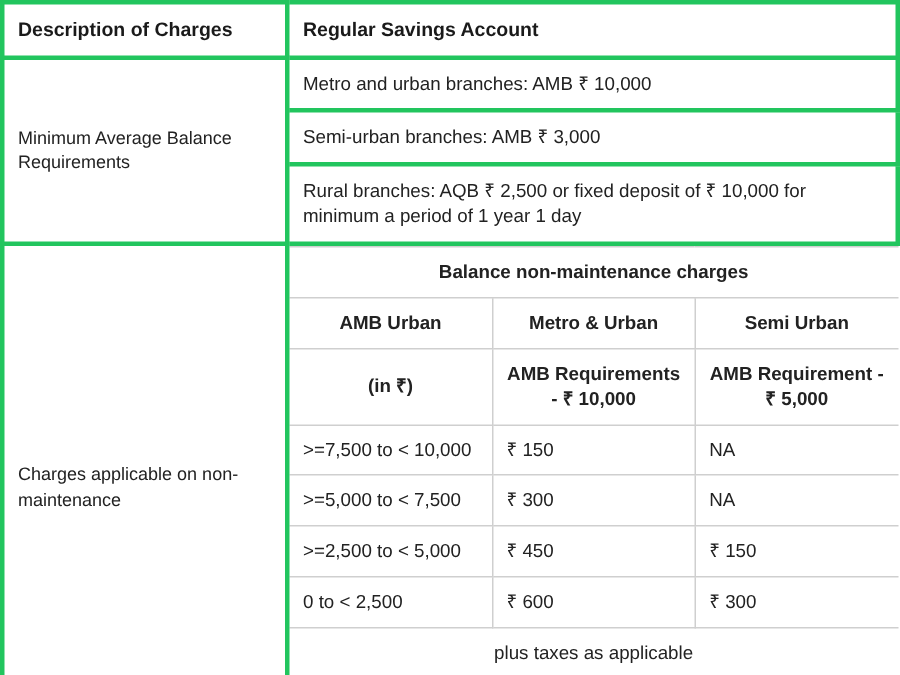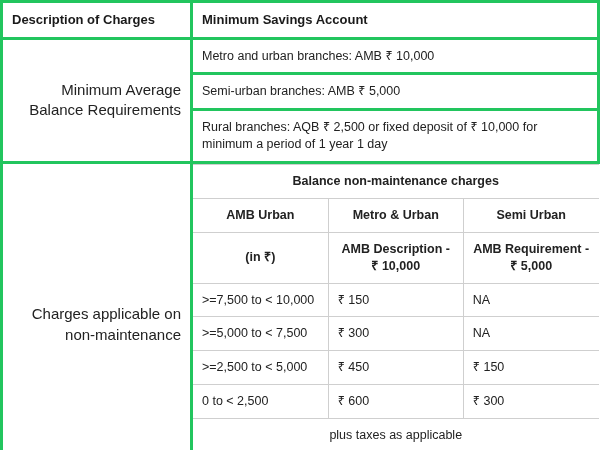--- a/index.html
+++ b/index.html
@@ -43,23 +43,23 @@
   }
   .desc-col {
     width: 190px;
   }
   .left {
     text-align: left;
   }
   .center {
   }
   .rowlabel {
-    text-align: right;
+    text-align: left;
     vertical-align: middle;
-    font-size: 15px;
+    font-size: 12px;
     margin-left: 40px;
   }
   .nested-wrap {
     padding: 0 !important;
     border: none !important;
   }
   table.inner {
     width: 100%;
     border-collapse: collapse;
     table-layout: fixed;
@@ -95,50 +95,50 @@
   }
 </style>
 </head>
 <body>
 
 <div class="sheet">
   <table class="charges">
     <tbody>
       <tr>
         <th class="hdr desc-col">Description of Charges</th>
-        <th class="hdr">Minimum Savings Account</th>
+        <th class="hdr">Regular Savings Account</th>
       </tr>
 
       <tr>
         <td class="desc-col rowlabel" rowspan="3">Minimum Average Balance Requirements</td>
         <td class="left">Metro and urban branches: AMB ₹ 10,000</td>
       </tr>
       <tr>
-        <td class="left">Semi-urban branches: AMB ₹ 5,000</td>
+        <td class="left">Semi-urban branches: AMB ₹ 3,000</td>
       </tr>
       <tr>
         <td class="left">Rural branches: AQB ₹ 2,500 or fixed deposit of ₹ 10,000 for minimum a period of 1 year 1 day</td>
       </tr>
 
       <tr>
         <td class="desc-col rowlabel">Charges applicable on non-maintenance</td>
         <td class="nested-wrap">
           <table class="inner">
             <tbody>
               <tr>
                 <td class="inner-title borderless-left borderless-right" colspan="3">Balance non-maintenance charges</td>
               </tr>
               <tr>
                 <td class="inner-head slab-col borderless-left">AMB Urban</td>
                 <td class="inner-head metro-col">Metro &amp; Urban</td>
                 <td class="inner-head semi-col borderless-right">Semi Urban</td>
               </tr>
               <tr>
                 <td class="inner-head slab-col borderless-left">(in ₹)</td>
-                <td class="inner-head metro-col">AMB Description - ₹ 10,000</td>
+                <td class="inner-head metro-col">AMB Requirements - ₹ 10,000</td>
                 <td class="inner-head semi-col borderless-right">AMB Requirement - ₹ 5,000</td>
               </tr>
 
               <tr>
                 <td class="center slab-col borderless-left">&gt;=7,500 to &lt; 10,000</td>
                 <td class="center metro-col">₹ 150</td>
                 <td class="center semi-col borderless-right">NA</td>
               </tr>
               <tr>
                 <td class="center slab-col borderless-left">&gt;=5,000 to &lt; 7,500</td>

